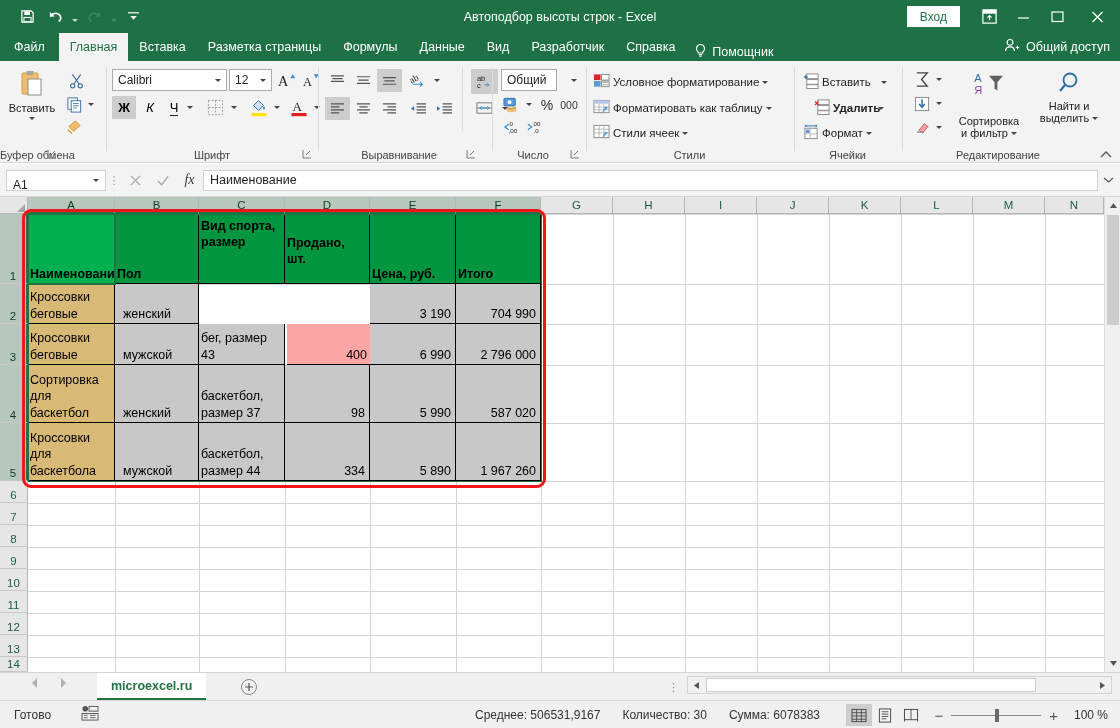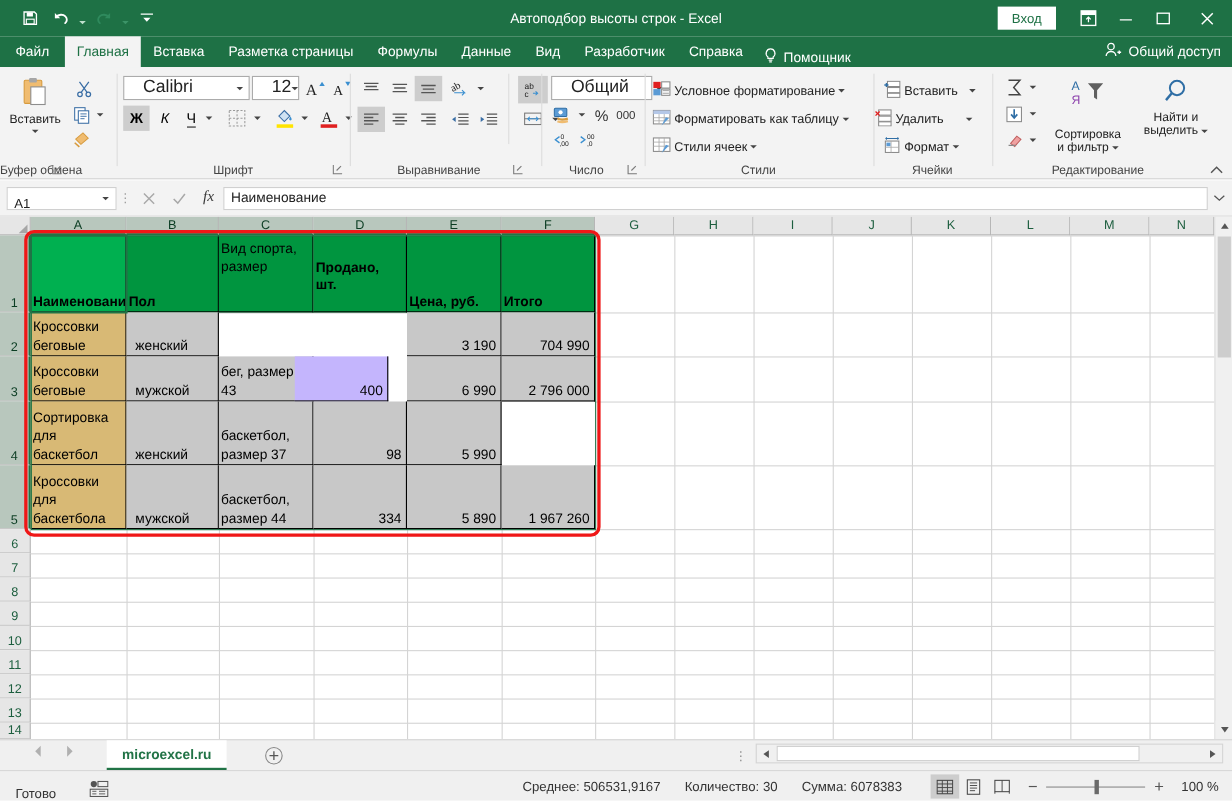--- a/index.html
+++ b/index.html
@@ -74,21 +74,21 @@
   .bigbtn {
     position:absolute; display:flex; flex-direction:column; align-items:center;
     font-size:11px; color:#222; text-align:center; line-height:12px;
   }
   .smallbtn {
     position:absolute; display:flex; align-items:center; gap:3px;
     font-size:11.5px; color:#222; white-space:nowrap;
   }
   .caret-dn { width:0;height:0;border-left:3px solid transparent;border-right:3px solid transparent;border-top:3.5px solid #444; }
   .box-btn { position:absolute; background:#fff; border:1px solid #ababab; display:flex; align-items:center; }
-  .box-btn .txt { padding-left:5px; font-size:16px; color:#222;margin-left:12px; }
+  .box-btn .txt { padding-left:5px; font-size:12px; color:#222; }
   .box-btn .dd { margin-left:auto; margin-right:5px; }
   .tool { position:absolute; display:flex; align-items:center; justify-content:center; }
   .tool.sel { background:#cdcdcd; }
 
   
   .formulabar {
     position:absolute; left:0; top:164px; width:1120px; height:33px;
     background:#f3f3f3; display:flex; align-items:center;
     border-bottom:1px solid #d4d4d4;
   }
@@ -148,21 +148,21 @@
   .sheet-tab { position:absolute; left:97px; top:0; height:27px; background:#fff;
     border-bottom:2px solid #217346; display:flex; align-items:center; padding:0 14px;
     font-size:12.5px; color:#217346; font-weight:bold; }
   .add-sheet { position:absolute; left:240px; top:5px; width:18px; height:18px; }
   .sheet-dots { position:absolute; left:668px; top:8px; color:#8a8a8a; font-size:11px; }
   .hscroll { position:absolute; left:687px; top:3px; width:425px; height:18px; background:#f0f0f0; border:1px solid #d4d4d4; }
   .hs-arrow { position:absolute; top:0; width:17px; height:16px; display:flex; align-items:center; justify-content:center; }
   .hs-thumb { position:absolute; left:18px; top:1px; width:330px; height:14px; background:#ffffff; border:1px solid #cdcdcd; }
 
   
-  .statusbar { position:absolute; left:0; top:700px; width:1120px; height:28px; background:#f0f0f0; border-top:1px solid #d8d8d8; display:flex; align-items:flex-end; }
+  .statusbar { position:absolute; left:0; top:700px; width:1120px; height:28px; background:#f0f0f0; border-top:1px solid #d8d8d8; display:flex; align-items:center; }
   .st-ready { margin-left:14px; font-size:12px; color:#333; }
   .st-icon { margin-left:30px; }
   .st-stats { position:absolute; right:300px; top:0; height:28px; display:flex; align-items:center; gap:22px; font-size:12px; color:#333; white-space:nowrap;}
   .st-views { position:absolute; right:196px; top:0; height:28px; display:flex; align-items:center; gap:0; }
   .view-btn { width:26px; height:22px; display:flex; align-items:center; justify-content:center; }
   .view-btn.act { background:#cdcdcd; }
   .zoomwrap { position:absolute; right:12px; top:0; height:28px; display:flex; align-items:center; gap:8px; font-size:12px; color:#333; }
   .zoom-track { position:relative; width:90px; height:1px; background:#8a8a8a; }
   .zoom-thumb { position:absolute; left:44px; top:-6px; width:4px; height:13px; background:#6a6a6a; }
   .zoom-pct { width:42px; text-align:right; }
@@ -459,21 +459,21 @@
       <div class="dialog-launcher" style="right:12px">
         <svg width="10" height="10" viewBox="0 0 10 10">
             <path d="M1 1v8h8" fill="none" stroke="#7a7a7a"></path>
             <path d="M4 6l4-4" stroke="#7a7a7a"></path>
           </svg>
       </div>
     </div>
     <div class="rsep" style="left:492px;"></div>
 
     <div class="rgroup" style="left:493px; width:90px;">
-      <div class="box-btn" style="left:8px; top:8px; width:92px; height:22px;gap:24px;">
+      <div class="box-btn" style="left:8px; top:8px; width:56px; height:22px;gap:24px;">
         <span class="txt">Общий</span>
         <span class="dd caret-dn"></span>
       </div>
       <div class="tool" style="left:6px; top:33px; width:24px; height:21px;">
         <svg width="19" height="17" viewBox="0 0 20 18">
             <rect x="2" y="2.5" width="12" height="8" rx="1" fill="#5b9bd5" stroke="#2f6ea5"></rect>
             <circle cx="8" cy="6.5" r="2" fill="#fff"></circle>
             <path d="M5 12.5q4 2 10 0" stroke="#d79b3e" stroke-width="2.2" fill="none"></path>
             <path d="M5 15q4 2 10 0" stroke="#f0bc70" stroke-width="2.2" fill="none"></path>
           </svg>
@@ -560,21 +560,21 @@
               <rect x="4" y="7" width="12" height="5" fill="#fff" stroke="#888"></rect>
               <rect x="4" y="12.5" width="12" height="4" fill="#fff" stroke="#888"></rect>
               <path d="M1 4.5h4M3 2.5v4" stroke="#2f6ea5" stroke-width="1.3"></path>
             </svg>
         </span>
         <span>Вставить</span>
       </div>
       <div class="tool" style="left:83px; top:14px; width:12px; height:14px;">
           <span class="caret-dn"></span>
         </div>
-      <div class="smallbtn" style="left:0; top:38px;">
+      <div class="smallbtn" style="left:19px; top:38px;font-weight:bold;">
         <span>
           <svg width="16" height="16" viewBox="0 0 17 17">
               <rect x="4" y="1" width="12" height="5" fill="#fff" stroke="#888"></rect>
               <rect x="4" y="7" width="12" height="5" fill="#fff" stroke="#888"></rect>
               <rect x="4" y="12.5" width="12" height="4" fill="#fff" stroke="#888"></rect>
               <path d="M1 2.5l4 4M5 2.5l-4 4" stroke="#e02020" stroke-width="1.3"></path>
             </svg>
         </span>
         <span>Удалить</span>
       </div>
@@ -749,21 +749,21 @@
     <div class="gridline-h" style="left:28px; top:416px; width:1076px;"></div>
     <div class="gridline-h" style="left:28px; top:438px; width:1076px;"></div>
     <div class="gridline-h" style="left:28px; top:460px; width:1076px;"></div>
 
     <div class="cell tbl bot" style="left:28px; top:17px; width:87px; height:70px; background:#00b050; font-weight:bold;">
         <span class="ct">Наименование</span>
       </div>
     <div class="cell tbl bot" style="left:115px; top:17px; width:84px; height:70px; background:#00953f; font-weight:bold;">
         <span class="ct">Пол</span>
       </div>
-    <div class="cell tbl" style="left:199px; top:17px; width:86px; height:70px; background:#00953f; font-weight:normal; align-items:flex-start; padding-top:4px;">
+    <div class="cell tbl" style="left:199px; top:17px; width:86px; height:70px; background:#00953f; font-weight:bold; align-items:flex-start; padding-top:4px;">
         <span class="ct">Вид спорта, размер</span>
       </div>
     <div class="cell tbl" style="left:285px; top:17px; width:85px; height:70px; background:#00953f; font-weight:bold; align-items:flex-start; padding-top:21px;">
         <span class="ct">Продано, шт.</span>
       </div>
     <div class="cell tbl bot" style="left:370px; top:17px; width:86px; height:70px; background:#00953f; font-weight:bold;">
         <span class="ct">Цена, руб.</span>
       </div>
     <div class="cell tbl bot" style="left:456px; top:17px; width:85px; height:70px; background:#00953f; font-weight:bold;">
         <span class="ct">Итого</span>
@@ -784,21 +784,21 @@
 
     <div class="cell tbl bot" style="left:28px; top:127px; width:87px; height:41px; background:#d8b975;">
         <span class="ct">Кроссовки беговые</span>
       </div>
     <div class="cell tbl bot" style="left:115px; top:127px; width:84px; height:41px; background:#c8c8c8;">
         <span class="ct" style="padding-left:6px">мужской</span>
       </div>
     <div class="cell tbl bot" style="left:199px; top:127px; width:86px; height:41px; background:#c8c8c8;">
         <span class="ct">бег, размер 43</span>
       </div>
-    <div class="cell tbl bot num" style="left:268px; top:127px; width:85px; height:41px; background:#c4b5fd;">
+    <div class="cell tbl bot num" style="left:287px; top:127px; width:85px; height:41px; background:#fca5a5;">
         <span class="ct">400</span>
       </div>
     <div class="cell tbl bot num" style="left:370px; top:127px; width:86px; height:41px; background:#c8c8c8;">
         <span class="ct">6 990</span>
       </div>
     <div class="cell tbl bot num" style="left:456px; top:127px; width:85px; height:41px; background:#c8c8c8;">
         <span class="ct">2 796 000</span>
       </div>
 
     <div class="cell tbl bot" style="left:28px; top:168px; width:87px; height:58px; background:#d8b975;">
@@ -808,20 +808,23 @@
         <span class="ct" style="padding-left:6px">женский</span>
       </div>
     <div class="cell tbl bot" style="left:199px; top:168px; width:86px; height:58px; background:#c8c8c8;">
         <span class="ct">баскетбол, размер 37</span>
       </div>
     <div class="cell tbl bot num" style="left:285px; top:168px; width:85px; height:58px; background:#c8c8c8;">
         <span class="ct">98</span>
       </div>
     <div class="cell tbl bot num" style="left:370px; top:168px; width:86px; height:58px; background:#c8c8c8;">
         <span class="ct">5 990</span>
+      </div>
+    <div class="cell tbl bot num" style="left:456px; top:168px; width:85px; height:58px; background:#c8c8c8;">
+        <span class="ct">587 020</span>
       </div>
 
     <div class="cell tbl bot" style="left:28px; top:226px; width:87px; height:58px; background:#d8b975;">
         <span class="ct">Кроссовки для баскетбола</span>
       </div>
     <div class="cell tbl bot" style="left:115px; top:226px; width:84px; height:58px; background:#c8c8c8;">
         <span class="ct" style="padding-left:6px">мужской</span>
       </div>
     <div class="cell tbl bot" style="left:199px; top:226px; width:86px; height:58px; background:#c8c8c8;">
         <span class="ct">баскетбол, размер 44</span>

